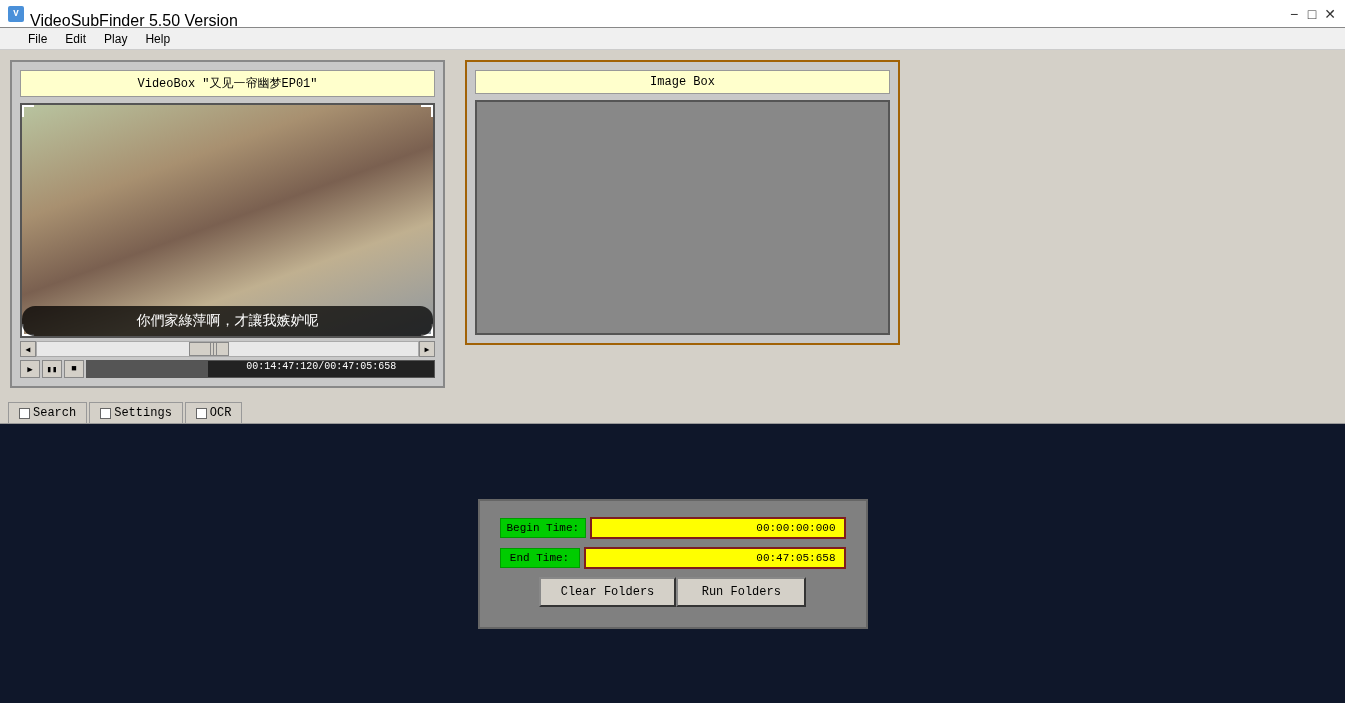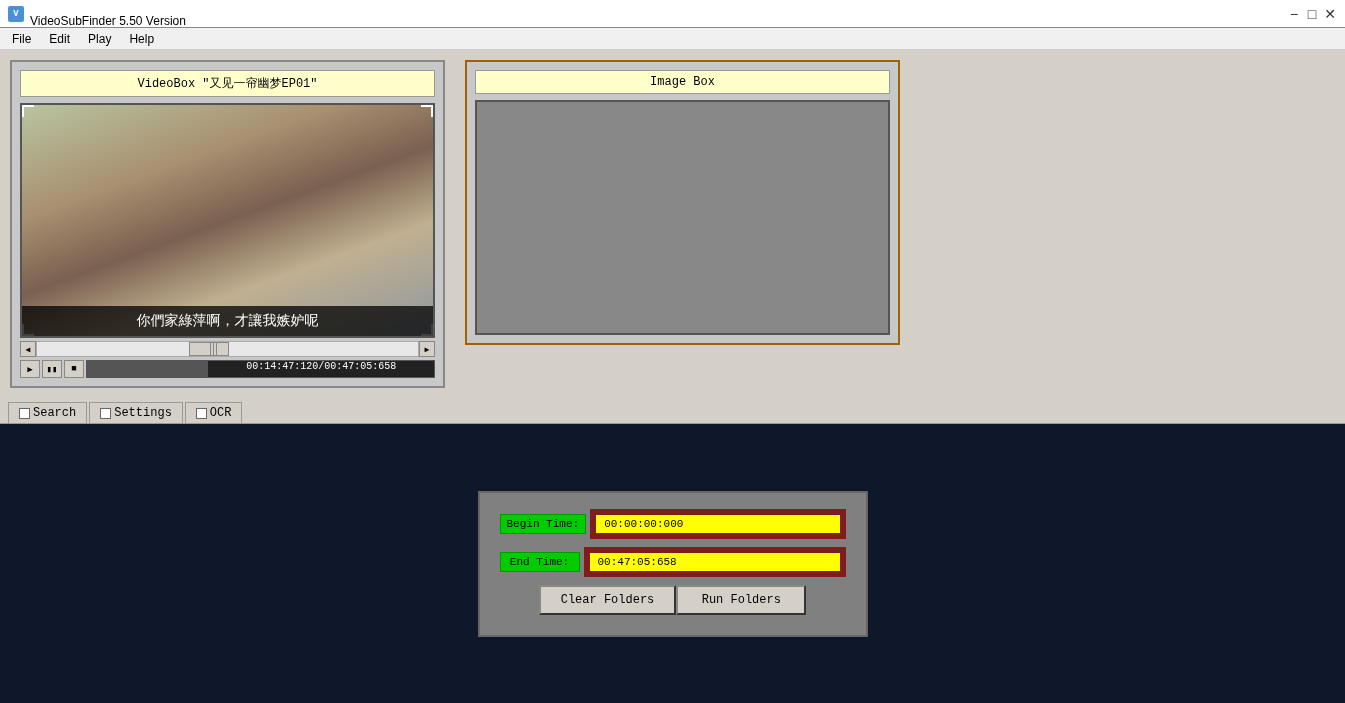--- a/index.html
+++ b/index.html
@@ -34,21 +34,21 @@
       background: #4a90d9;
       border-radius: 2px;
       display: flex;
       align-items: center;
       justify-content: center;
       color: white;
       font-size: 9px;
       font-weight: bold;
     }
     .title-bar-title {
-      font-size: 12px;
+      font-size: 16px;
       font-family: 'Segoe UI', Arial, sans-serif;
       margin-top: 15px;
     }
     .title-bar-controls {
       display: flex;
       gap: 4px;
     }
     .title-bar-btn {
       width: 14px;
       height: 14px;
@@ -61,21 +61,21 @@
       align-items: center;
       justify-content: center;
       padding: 0;
     }
     
     .menu-bar {
       background: #f0f0f0;
       height: 22px;
       display: flex;
       align-items: center;
-      padding: 0 4px;
+      padding: 0 20px;
       border-bottom: 1px solid #ccc;
       gap: 2px;
     }
     .menu-item {
       padding: 2px 8px;
       cursor: pointer;
       font-size: 12px;
       font-family: Arial, sans-serif;
     }
     
@@ -140,20 +140,21 @@
       position: absolute;
       bottom: 0;
       left: 0;
       right: 0;
       background: rgba(0,0,0,0.75);
       color: white;
       text-align: center;
       padding: 6px 4px;
       font-size: 14px;
       font-family: Arial, sans-serif;
+      border-radius: 13px;
     }
     .video-scrollbar-row {
       display: flex;
       align-items: center;
       margin-top: 3px;
     }
     .scroll-arrow {
       width: 16px;
       height: 16px;
       background: #d4d0c8;
@@ -309,21 +310,22 @@
       text-align: center;
       border: 1px solid #009900;
     }
     .time-value {
       background: #ffff00;
       color: black;
       padding: 3px 8px;
       font-size: 11px;
       font-family: 'Courier New', monospace;
       flex: 1;
-      border: 6px solid #7f1d1d;
+      border: 2px solid #7f1d1d;
+      text-align: right;
     }
     .buttons-row {
       display: flex;
       gap: 0;
       margin-top: 8px;
       justify-content: center;
     }
     .action-btn {
       padding: 6px 20px;
       background: #d4d0c8;

